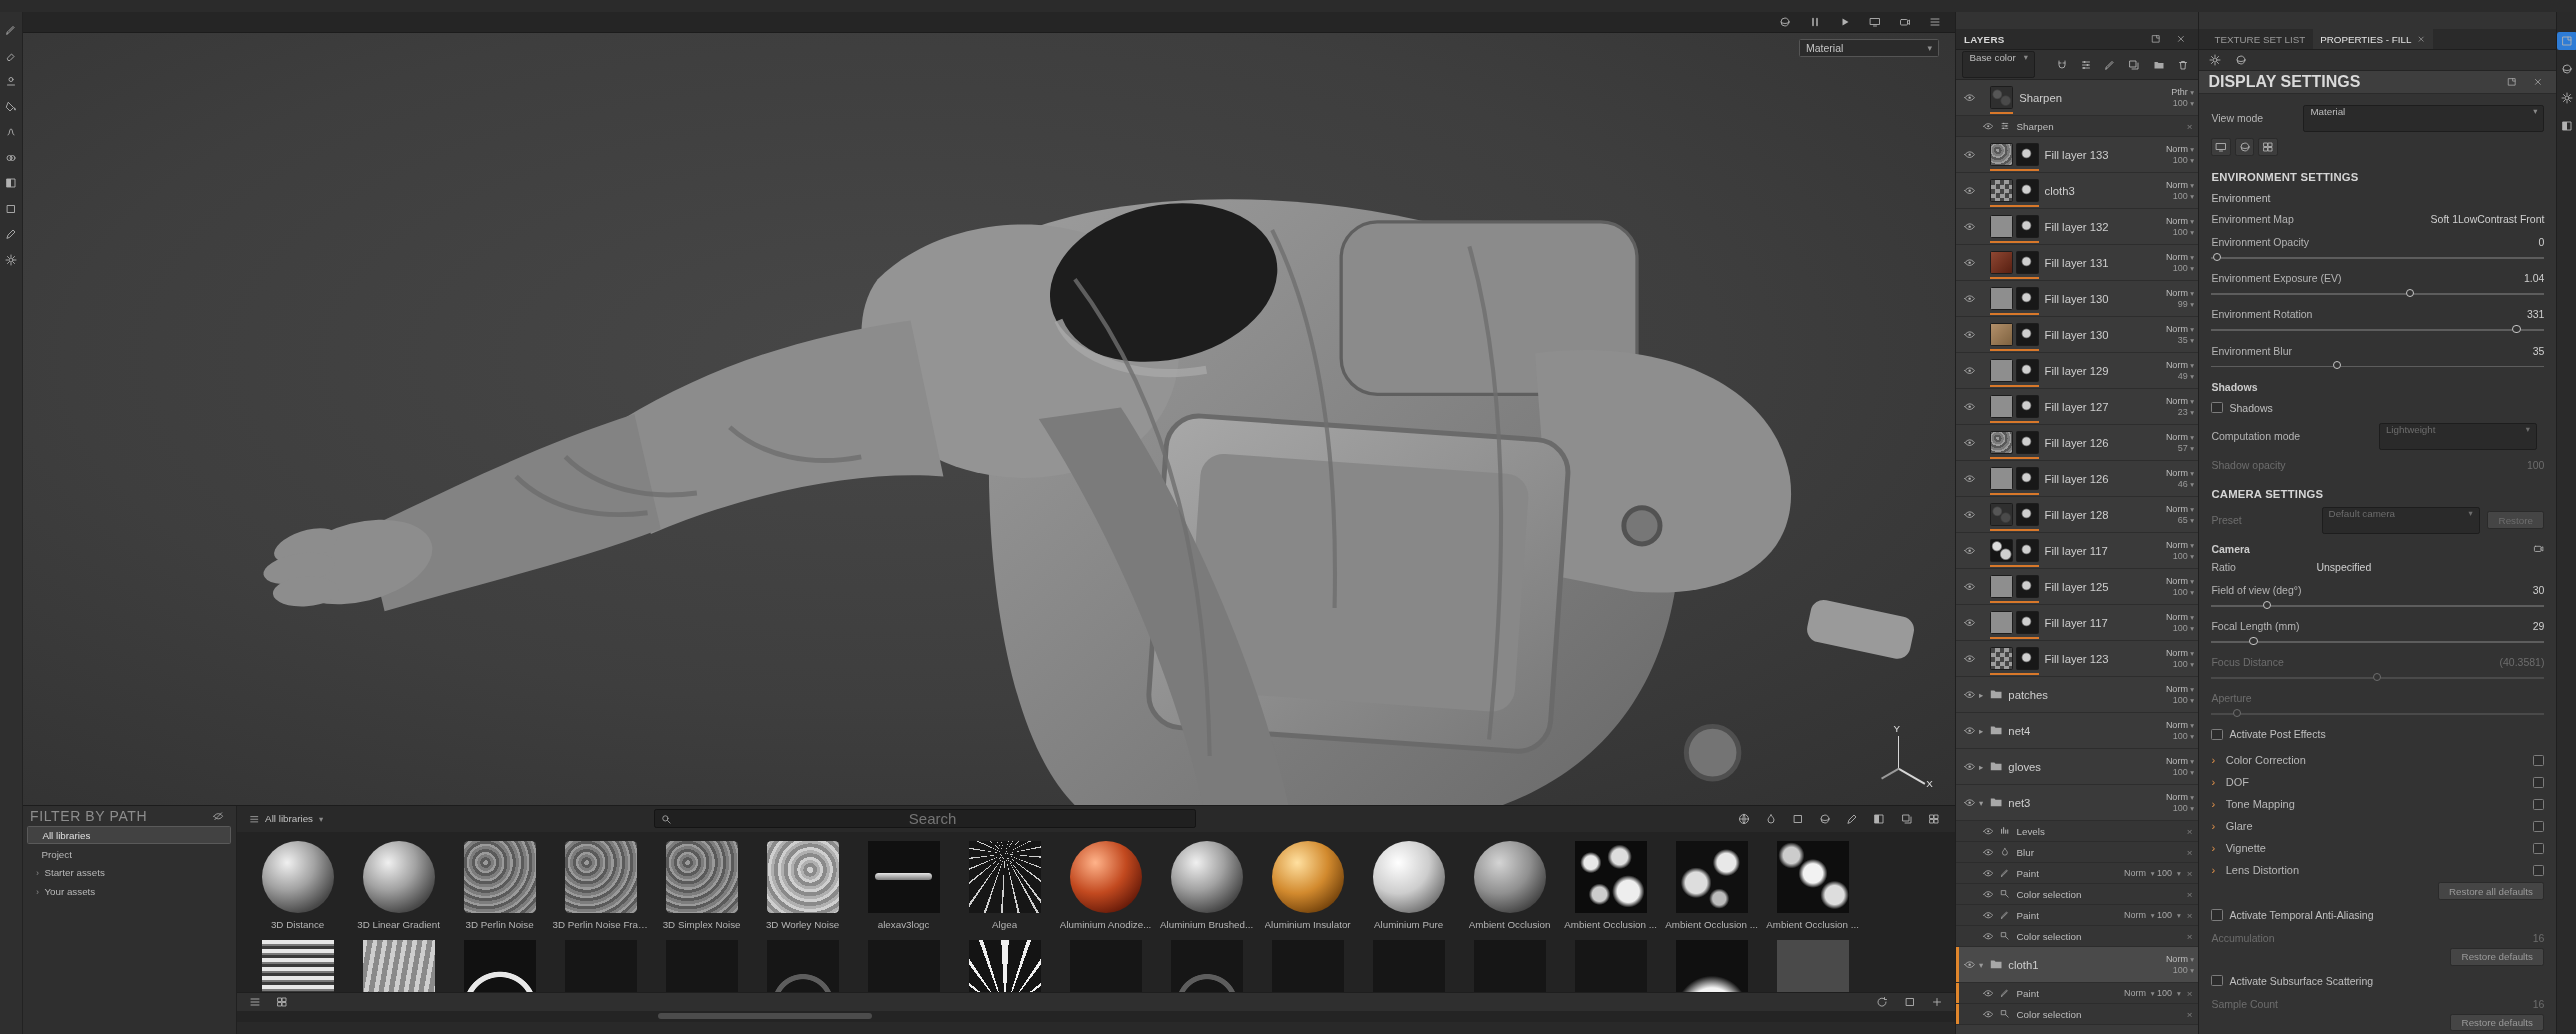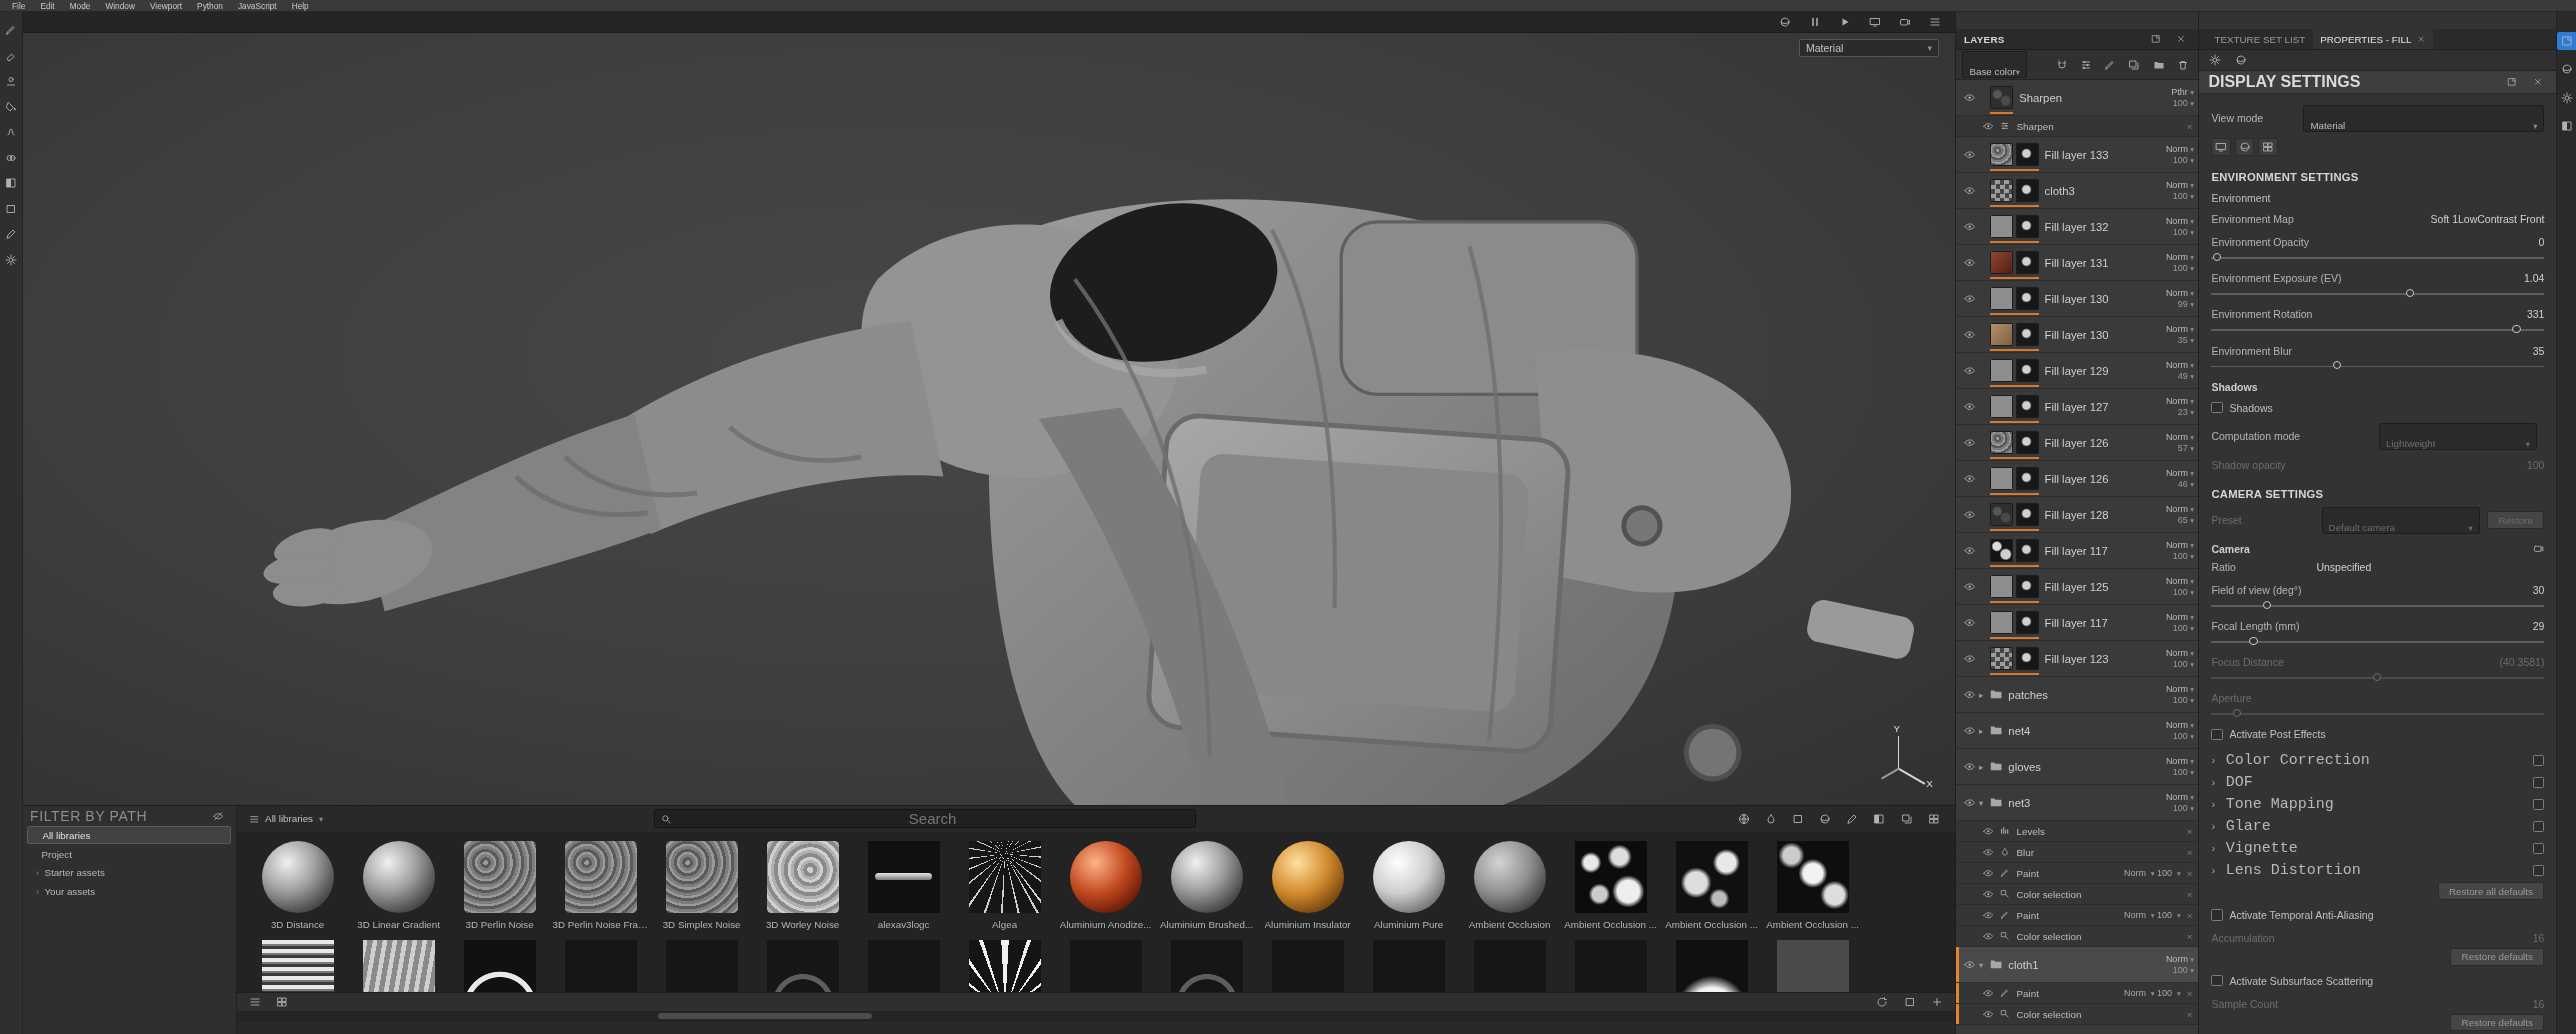--- a/index.html
+++ b/index.html
@@ -40,21 +40,21 @@
   .gz-ylabel { position:absolute; left:25.6px; top:0; font-size:9.8px; color:#e0e0e0; }
   .gz-xlabel { position:absolute; right:0; bottom:6px; font-size:9.8px; color:#e0e0e0; }
 
   
   .phdr { height:21px; background:#2a2a2a; border-bottom:0.8px solid #1e1e1e; display:flex; align-items:center; padding:0 7.5px;margin-top:17px; }
   .phdr .ttl { font-size:9.8px; font-weight:bold; color:#d8d8d8; letter-spacing:0.3px;}
   .hdr-ics { margin-left:auto; display:flex; gap:6px; align-items:center;}
 
   
   .ltoolbar { height:30px; background:#313131; border-bottom:0.8px solid #242424; display:flex; align-items:center; padding:0 6px; gap:4.5px;}
-  .dd { background:#2a2a2a; border:0.8px solid #1d1d1d; border-radius:2.3px; height:27px; display:flex; align-items:flex-end; padding:0 6px; font-size:9.8px; color:#bdbdbd; gap:0;}
+  .dd { background:#2a2a2a; border:0.8px solid #1d1d1d; border-radius:2.3px; height:27px; display:flex; align-items:flex-start; padding:0 6px; font-size:9.8px; color:#bdbdbd; gap:8px;}
   .ddv { color:#8a8a8a; font-size:8.3px; }
   .lt-ics { margin-left:auto; display:flex; gap:4.5px;}
   .llist { flex:1; overflow:hidden; position:relative; background:#333; }
   .lscroll { position:absolute; right:0.8px; top:3px; width:3.8px; height:323px; background:#565656; border-radius:2.3px;}
   .lrow { height:36px; display:flex; align-items:center; background:#3a3a3a; border-bottom:0.8px solid #2d2d2d; padding:0 4.5px; position:relative;}
   .lrow.sel { background:#4a4a4a; }
   .lrow.sel::before, .erow.strip::before { content:""; position:absolute; left:0; top:0; bottom:0; width:3px; background:#e0862c;}
   .erow { height:21px; display:flex; align-items:center; background:#353535; border-bottom:0.8px solid #2c2c2c; padding:0 6px 0 22.6px; position:relative;}
   .eyebox { width:18px; display:flex; justify-content:center; flex:0 0 18px;}
   .exp { width:9.8px; font-size:8.3px; color:#9a9a9a; flex:0 0 9.8px;}
@@ -99,21 +99,21 @@
   .slider.dim .track { background:#4a4a4a; }
   .slider.dim .knob { border-color:#6d6d6d; }
   .scaps { font-size:11.3px; font-weight:bold; color:#d6d6d6; margin:15px 0 3px 0; letter-spacing:0.2px;}
   .sublabel { font-size:10.5px; color:#c0c0c0; margin:9px 0 1.5px 0;}
   .sublabel.strong { font-weight:bold; color:#cdcdcd;}
   .cb { width:11.3px; height:11.3px; border:0.8px solid #7c7c7c; border-radius:1.5px; background:#2c2c2c; flex:0 0 11.3px;}
   .cbrow { display:flex; align-items:center; gap:6.8px; margin:9px 0;}
   .cblabel { font-size:10.5px; color:#c0c0c0;}
   .pgroup { display:flex; align-items:center; height:22px; gap:6.8px; }
   .pgroup .gch { color:#e0914a; font-size:11.3px; width:7.5px;}
-  .pgroup .glabel { font-size:15px; color:#b8b8b8;font-family:Liberation Mono, monospace; }
+  .pgroup .glabel { font-size:11px; color:#b8b8b8; }
   .pgroup .cb { margin-left:auto; }
   .btn { background:#454545; border:0.8px solid #2a2a2a; border-radius:2.3px; padding:2.3px 10.5px; font-size:9.8px; color:#9a9a9a; white-space:nowrap;}
   .btnrow { display:flex; justify-content:flex-end; margin:1px 0;}
   .iconbtns { display:flex; gap:3.8px; margin:6px 0; }
   .iconbtns .ibtn { background:#3d3d3d; border:0.8px solid #2a2a2a; }
   .vmdd { width:241px; margin-left:auto; }
   .mid { width:158px; margin-left:auto; margin-right:7.5px;}
 
   
   .assets { height:229px; display:flex; flex-direction:column; background:#2a2a2a; border-top:0.8px solid #1c1c1c;}
@@ -162,30 +162,20 @@
   .abottom { height:19.6px; background:#2f2f2f; border-top:0.8px solid #1e1e1e; display:flex; align-items:center; padding:0 9px; gap:7.5px;}
   .abr { margin-left:auto; display:flex; gap:7.5px;}
   .ascrollstrip { height:10.5px; background:#242424; position:relative; }
   .ascrollthumb { position:absolute; left:421px; top:2.3px; width:214px; height:6px; background:#4c4c4c; border-radius:3px;}
 </style>
 </head>
 <body>
 
 <div class="app">
 
-  <div class="menubar" id="menubar">
-      <div class="mi">File</div>
-      <div class="mi">Edit</div>
-      <div class="mi">Mode</div>
-      <div class="mi">Window</div>
-      <div class="mi">Viewport</div>
-      <div class="mi">Python</div>
-      <div class="mi">JavaScript</div>
-      <div class="mi">Help</div>
-    </div>
 
   <div class="main">
 
     <div class="lefttools" id="lefttools">
         <span class="ibtn">
           <svg class="ic" width="12" height="12" viewBox="0 0 24 24">
             <g fill="none" stroke="#b2b2b2" stroke-width="1.8" stroke-linecap="round" stroke-linejoin="round">
               <path d="M4 20c2-1 3-1 4-3L18 7l-2-2-10 10c-2 1-2 2-2 5z"></path>
             </g>
           </svg>

